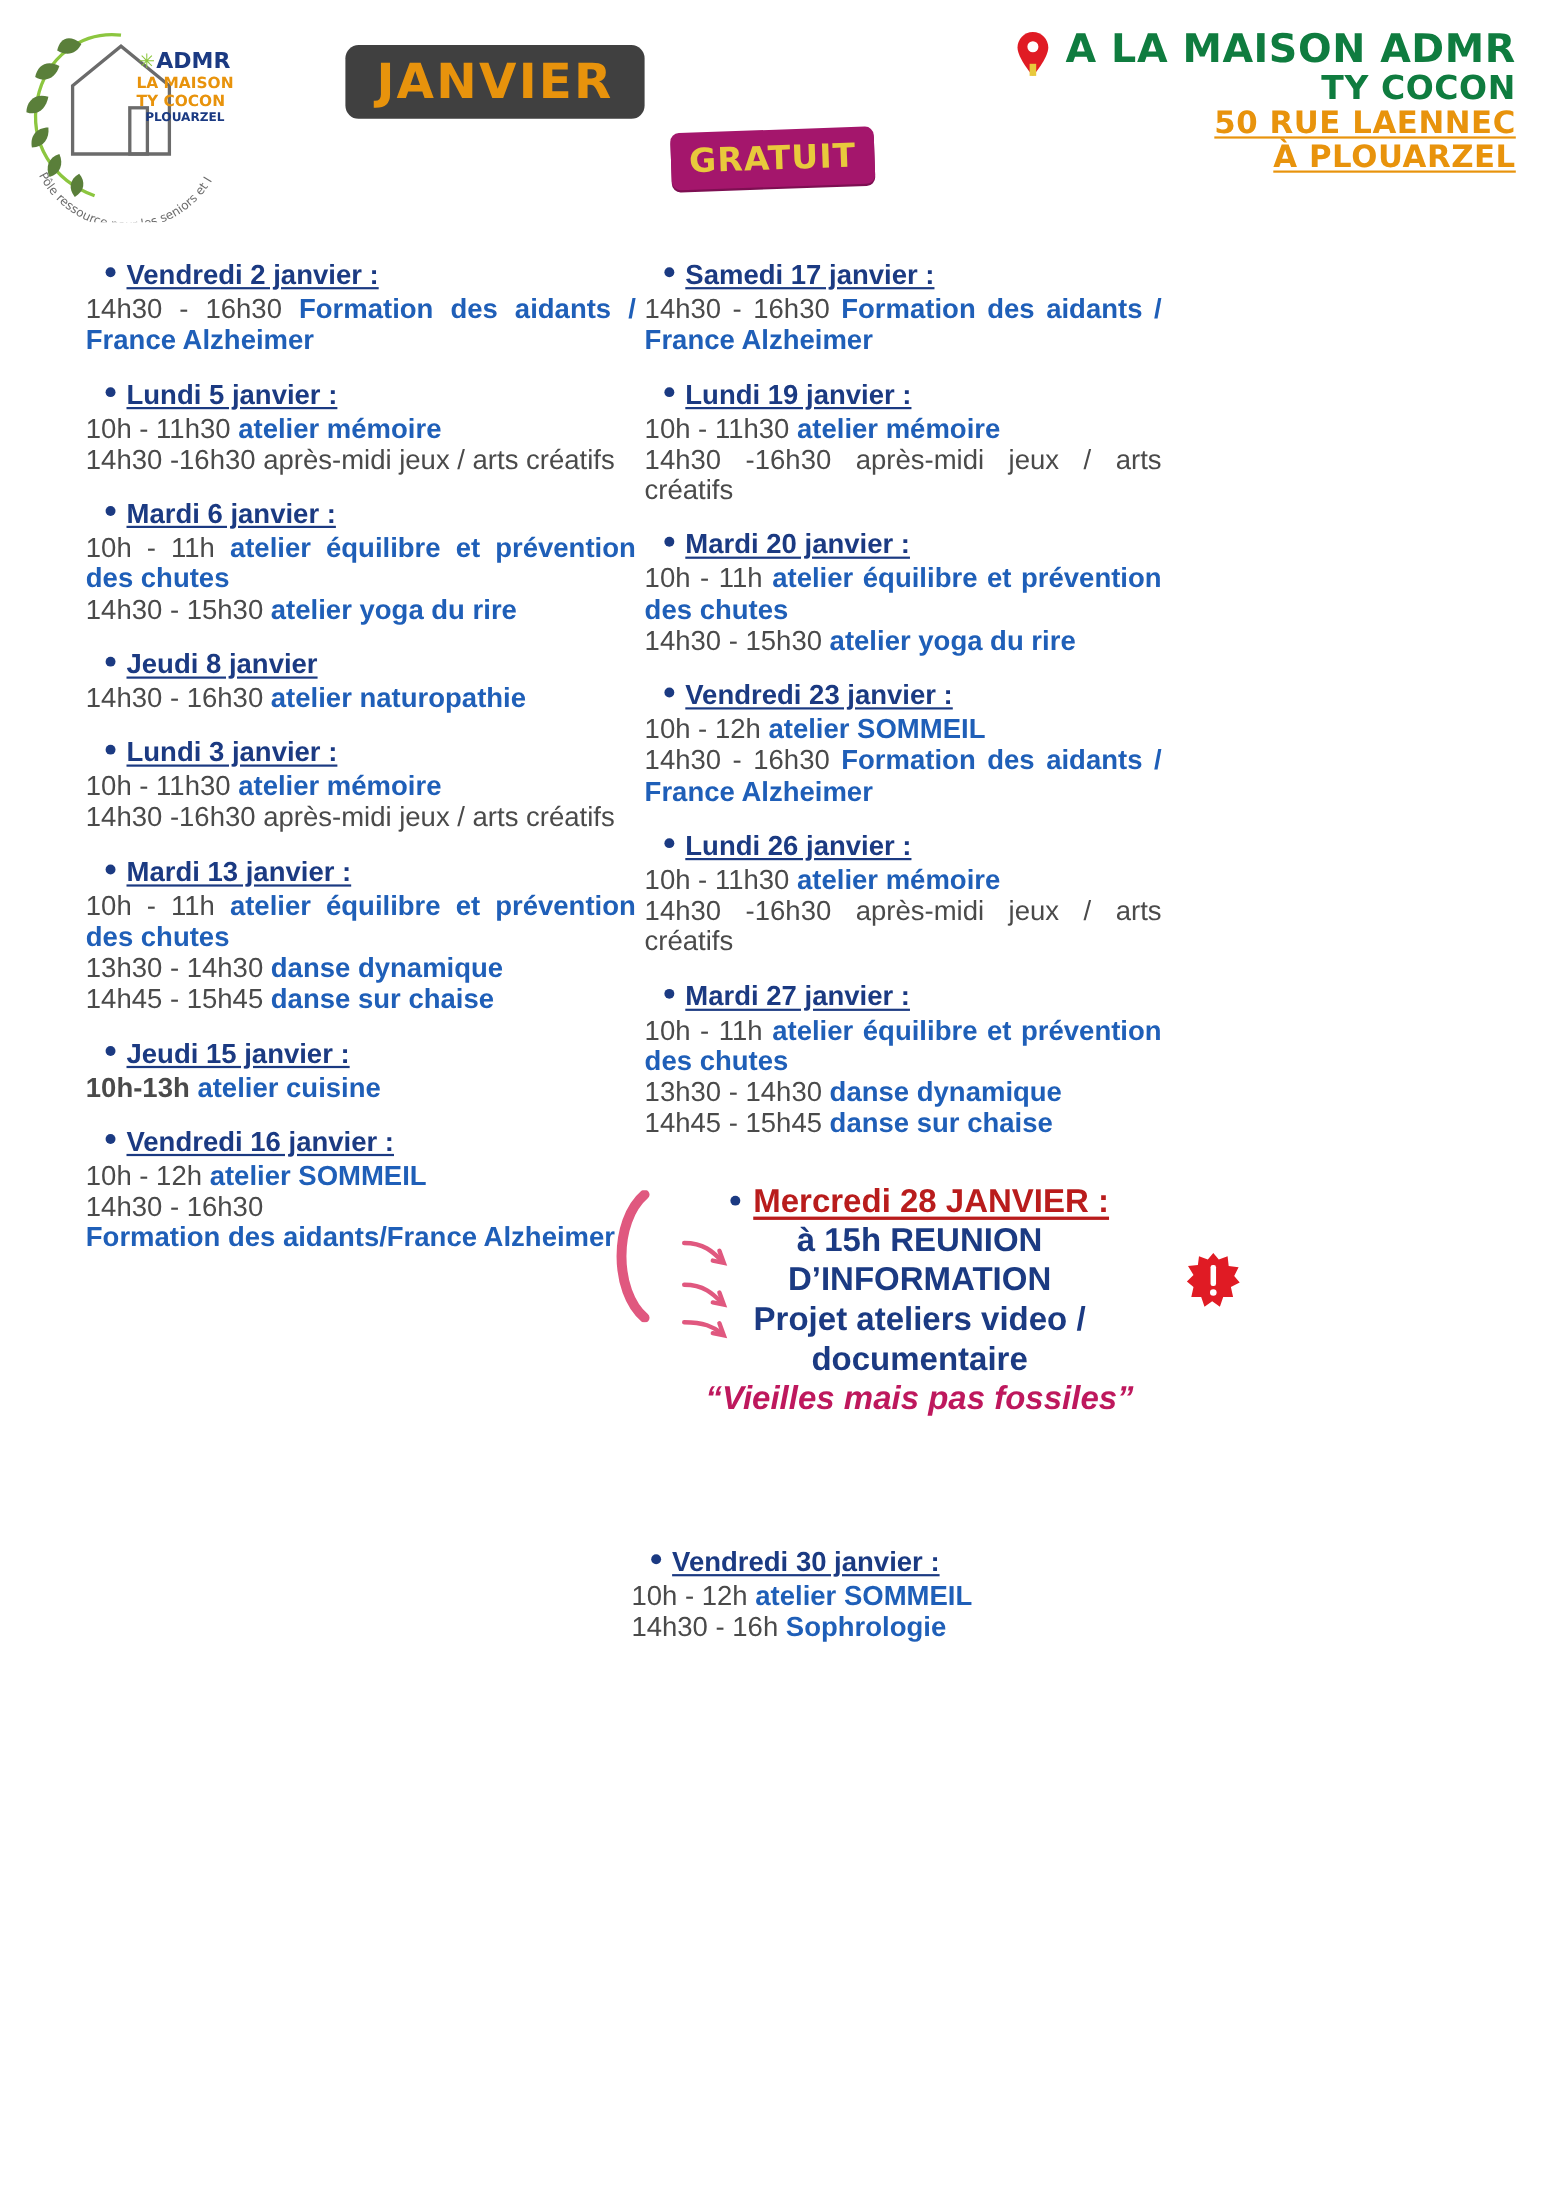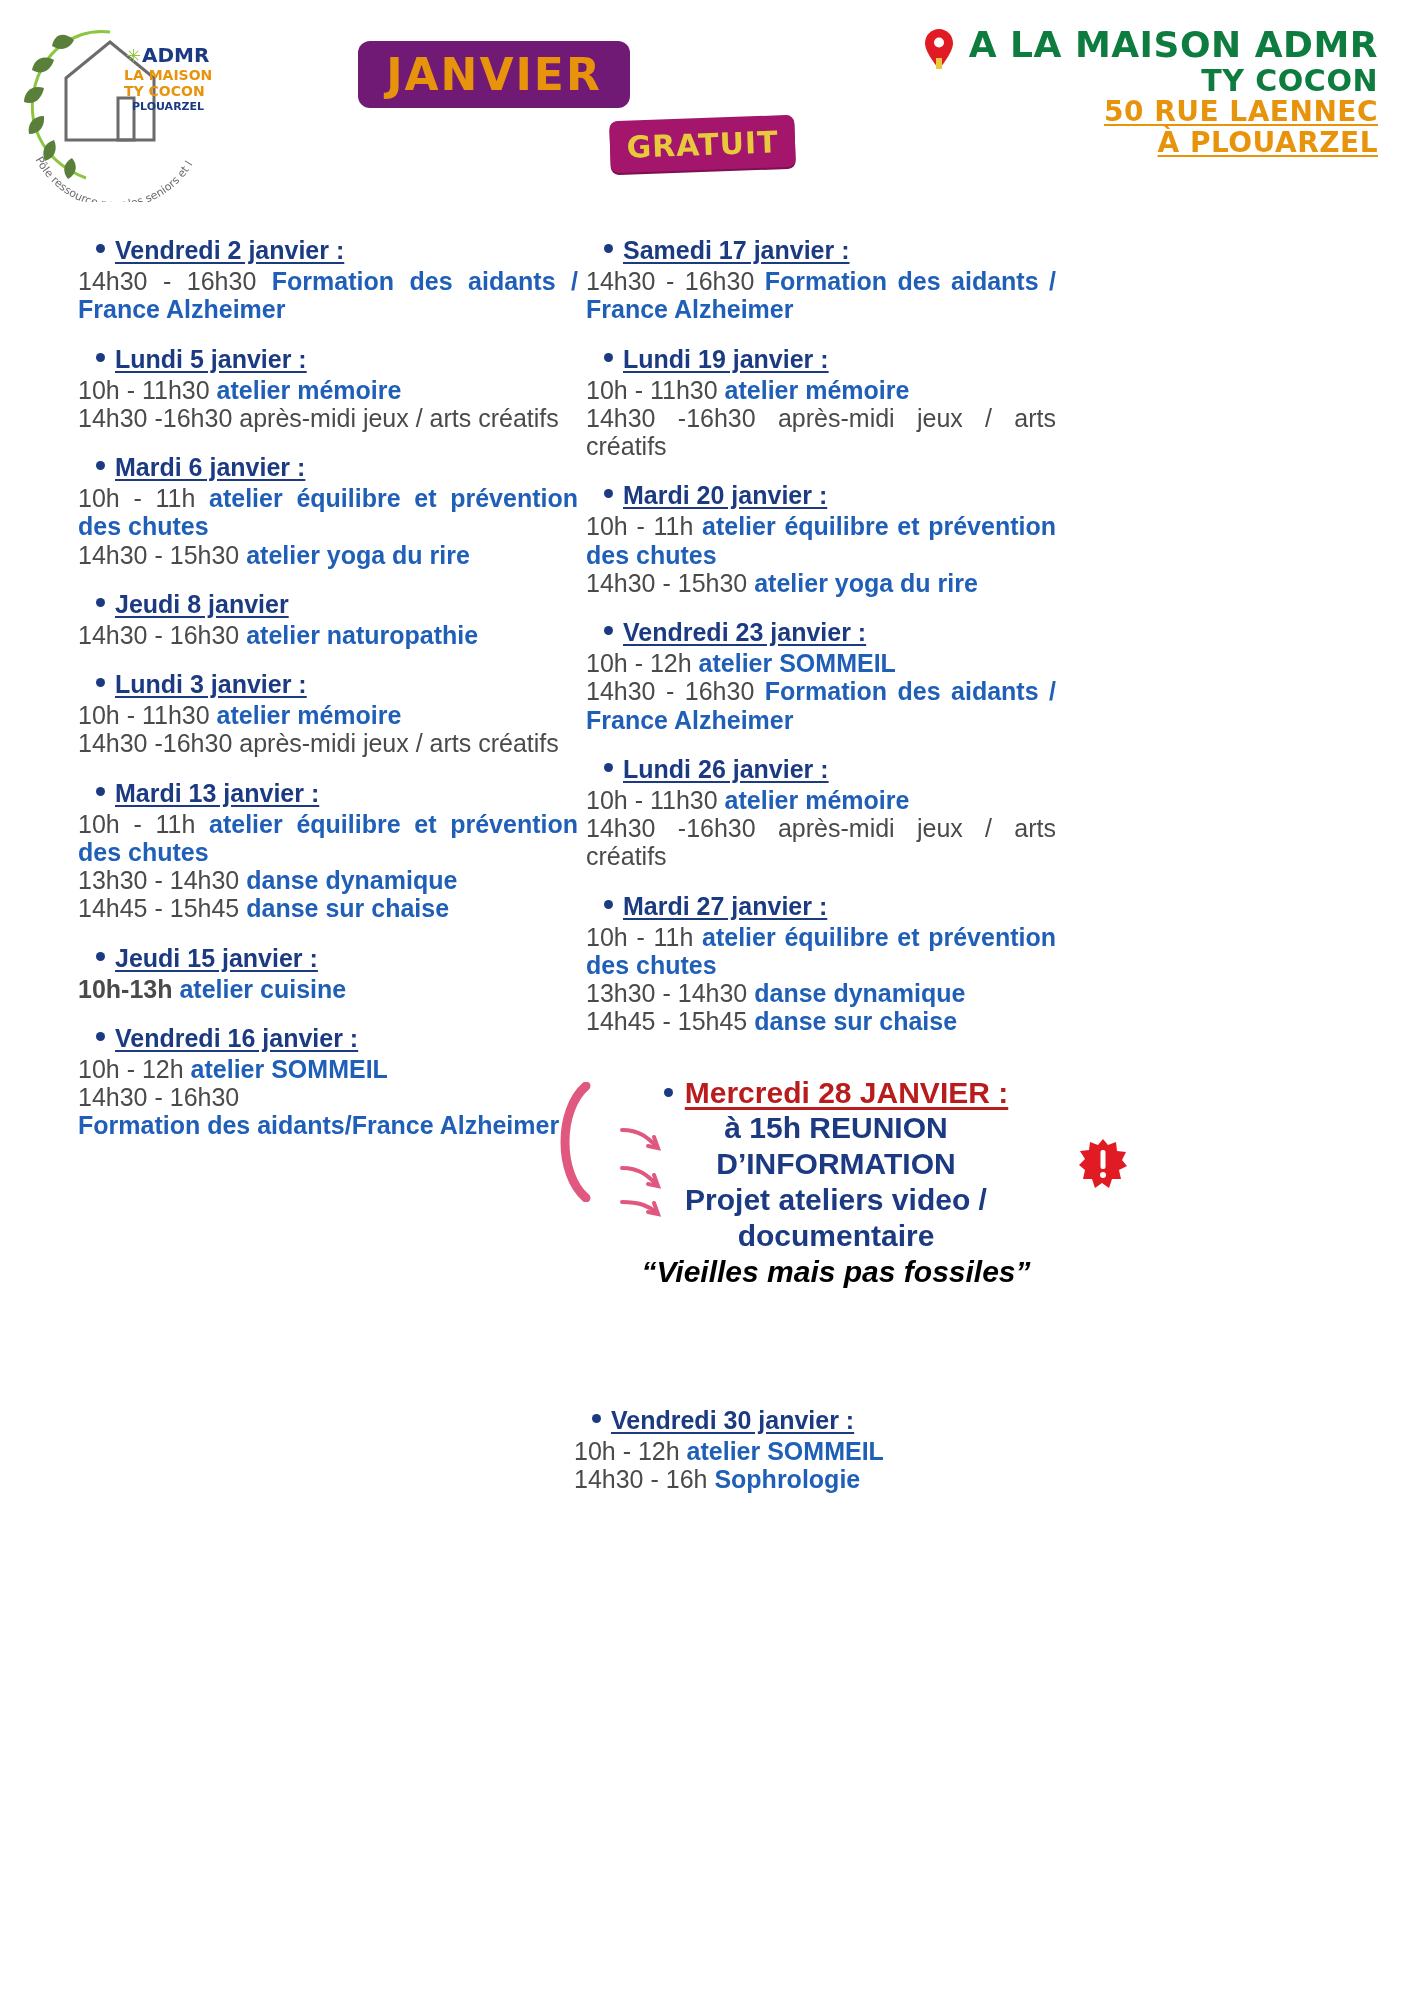--- a/index.html
+++ b/index.html
@@ -30,26 +30,25 @@
     height: 190px;
   }
   .logo svg { display:block; }
 
   .month-pill {
     position: absolute;
     left: 314px;
     top: 41px;
     width: 272px;
     height: 67px;
-    background: #701a75;
+    background: #404040;
     border-radius: 12px;
     display: flex;
     align-items: center;
     justify-content: center;
-    margin-left: 44px;
   }
   .month-pill .month-text {
     font-size: 44px;
     font-weight: bold;
     letter-spacing: 2px;
     color: #e8930c;
     font-family: "DejaVu Sans", sans-serif;
   }
 
   .addr-block {
@@ -187,21 +186,21 @@
     font-size: 30px;
     font-weight: bold;
     color: #1b3a82;
     line-height: 1.2;
   }
   .special .sp-line.reg { font-weight: bold; }
   .special .sp-quote {
     font-size: 30px;
     font-weight: bold;
     font-style: italic;
-    color: #000000;
+    color: #be185d;
     line-height: 1.2;
   }
   .paren {
     position: absolute;
     left: -48px;
     top: 6px;
   }
   .arrows {
     position: absolute;
     left: 22px;

